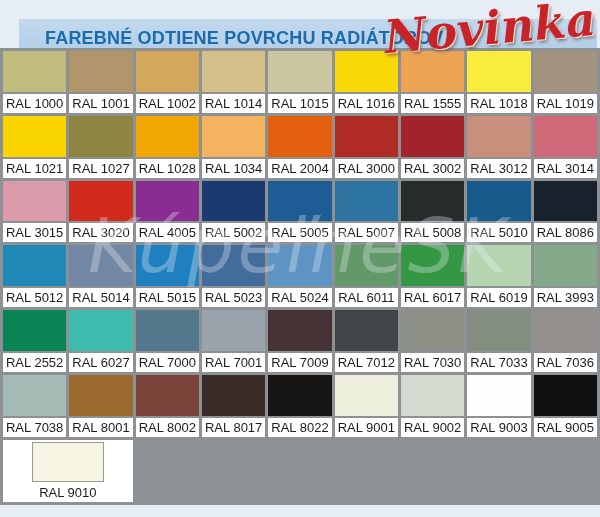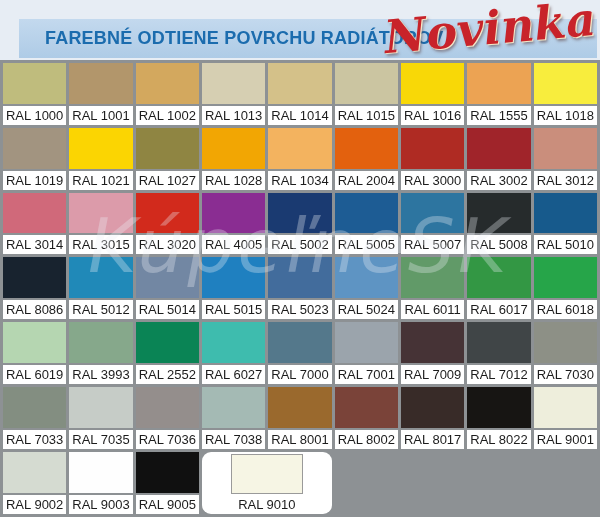--- a/index.html
+++ b/index.html
@@ -20,40 +20,40 @@
     letter-spacing:.2px;white-space:nowrap;
   }
   .badge{
     position:absolute;top:-2px;right:4px;z-index:6;
     font-family:"DejaVu Serif",serif;font-style:italic;font-weight:bold;
     font-size:46px;line-height:60px;color:#c8232a;
     transform:rotate(-5deg);
     text-shadow:1px 1px 0 #f3e6c8, 2px 3px 3px rgba(90,60,60,.55);
   }
   .grid{
-    position:absolute;top:60px;left:0;width:600px;height:457px;
+    position:absolute;top:48px;left:0;width:600px;height:457px;
     background:#8d9194;
     display:grid;grid-template-columns:repeat(9,1fr);
     grid-template-rows:repeat(7,1fr);
     gap:3px;padding:3px;box-sizing:border-box;
   }
   .cell{
     display:flex;flex-direction:column;gap:2px;
     background:#8d9194;min-width:0;
   }
   .swatch{flex:1 1 auto;}
   .code-label{
     height:19px;flex:0 0 19px;background:#ffffff;
     display:flex;align-items:center;justify-content:center;
     font-size:13px;color:#1c1c1c;white-space:nowrap;overflow:hidden;
   }
   .cell-wide{
     grid-column:span 2;background:#ffffff;
     align-items:center;justify-content:flex-start;gap:1px;
-    padding-top:2px;box-sizing:border-box;border-radius:9px;
+    padding-top:2px;box-sizing:border-box;
   }
   .cell-wide .swatch{
     flex:0 0 40px;width:72px;height:40px;
     border:1px solid #9a9a9a;box-sizing:border-box;
   }
   .cell-wide .code-label{background:transparent;}
   .watermark{
     position:absolute;top:203px;left:88px;z-index:5;
     font-size:74px;font-style:italic;font-weight:normal;
     font-family:"DejaVu Sans",sans-serif;
@@ -77,24 +77,20 @@
     </div>
     <div class="cell">
       <div class="swatch" style="background: rgb(178, 150, 107);"></div>
       <div class="code-label">RAL 1001</div>
     </div>
     <div class="cell">
       <div class="swatch" style="background: rgb(211, 168, 94);"></div>
       <div class="code-label">RAL 1002</div>
     </div>
     <div class="cell">
-      <div class="swatch" style="background: rgb(214, 207, 178);"></div>
-      <div class="code-label">RAL 1013</div>
-    </div>
-    <div class="cell">
       <div class="swatch" style="background: rgb(212, 193, 137);"></div>
       <div class="code-label">RAL 1014</div>
     </div>
     <div class="cell">
       <div class="swatch" style="background: rgb(203, 197, 161);"></div>
       <div class="code-label">RAL 1015</div>
     </div>
     <div class="cell">
       <div class="swatch" style="background: rgb(248, 216, 7);"></div>
       <div class="code-label">RAL 1016</div>
@@ -205,24 +201,20 @@
     </div>
     <div class="cell">
       <div class="swatch" style="background: rgb(97, 154, 104);"></div>
       <div class="code-label">RAL 6011</div>
     </div>
     <div class="cell">
       <div class="swatch" style="background: rgb(51, 151, 68);"></div>
       <div class="code-label">RAL 6017</div>
     </div>
     <div class="cell">
-      <div class="swatch" style="background: rgb(38, 165, 73);"></div>
-      <div class="code-label">RAL 6018</div>
-    </div>
-    <div class="cell">
       <div class="swatch" style="background: rgb(181, 214, 177);"></div>
       <div class="code-label">RAL 6019</div>
     </div>
     <div class="cell">
       <div class="swatch" style="background: rgb(134, 168, 139);"></div>
       <div class="code-label">RAL 3993</div>
     </div>
     <div class="cell">
       <div class="swatch" style="background: rgb(10, 132, 85);"></div>
       <div class="code-label">RAL 2552</div>
@@ -247,24 +239,20 @@
       <div class="swatch" style="background: rgb(64, 69, 71);"></div>
       <div class="code-label">RAL 7012</div>
     </div>
     <div class="cell">
       <div class="swatch" style="background: rgb(141, 144, 134);"></div>
       <div class="code-label">RAL 7030</div>
     </div>
     <div class="cell">
       <div class="swatch" style="background: rgb(131, 142, 129);"></div>
       <div class="code-label">RAL 7033</div>
-    </div>
-    <div class="cell">
-      <div class="swatch" style="background: rgb(198, 204, 199);"></div>
-      <div class="code-label">RAL 7035</div>
     </div>
     <div class="cell">
       <div class="swatch" style="background: rgb(148, 142, 140);"></div>
       <div class="code-label">RAL 7036</div>
     </div>
     <div class="cell">
       <div class="swatch" style="background: rgb(164, 186, 180);"></div>
       <div class="code-label">RAL 7038</div>
     </div>
     <div class="cell">

